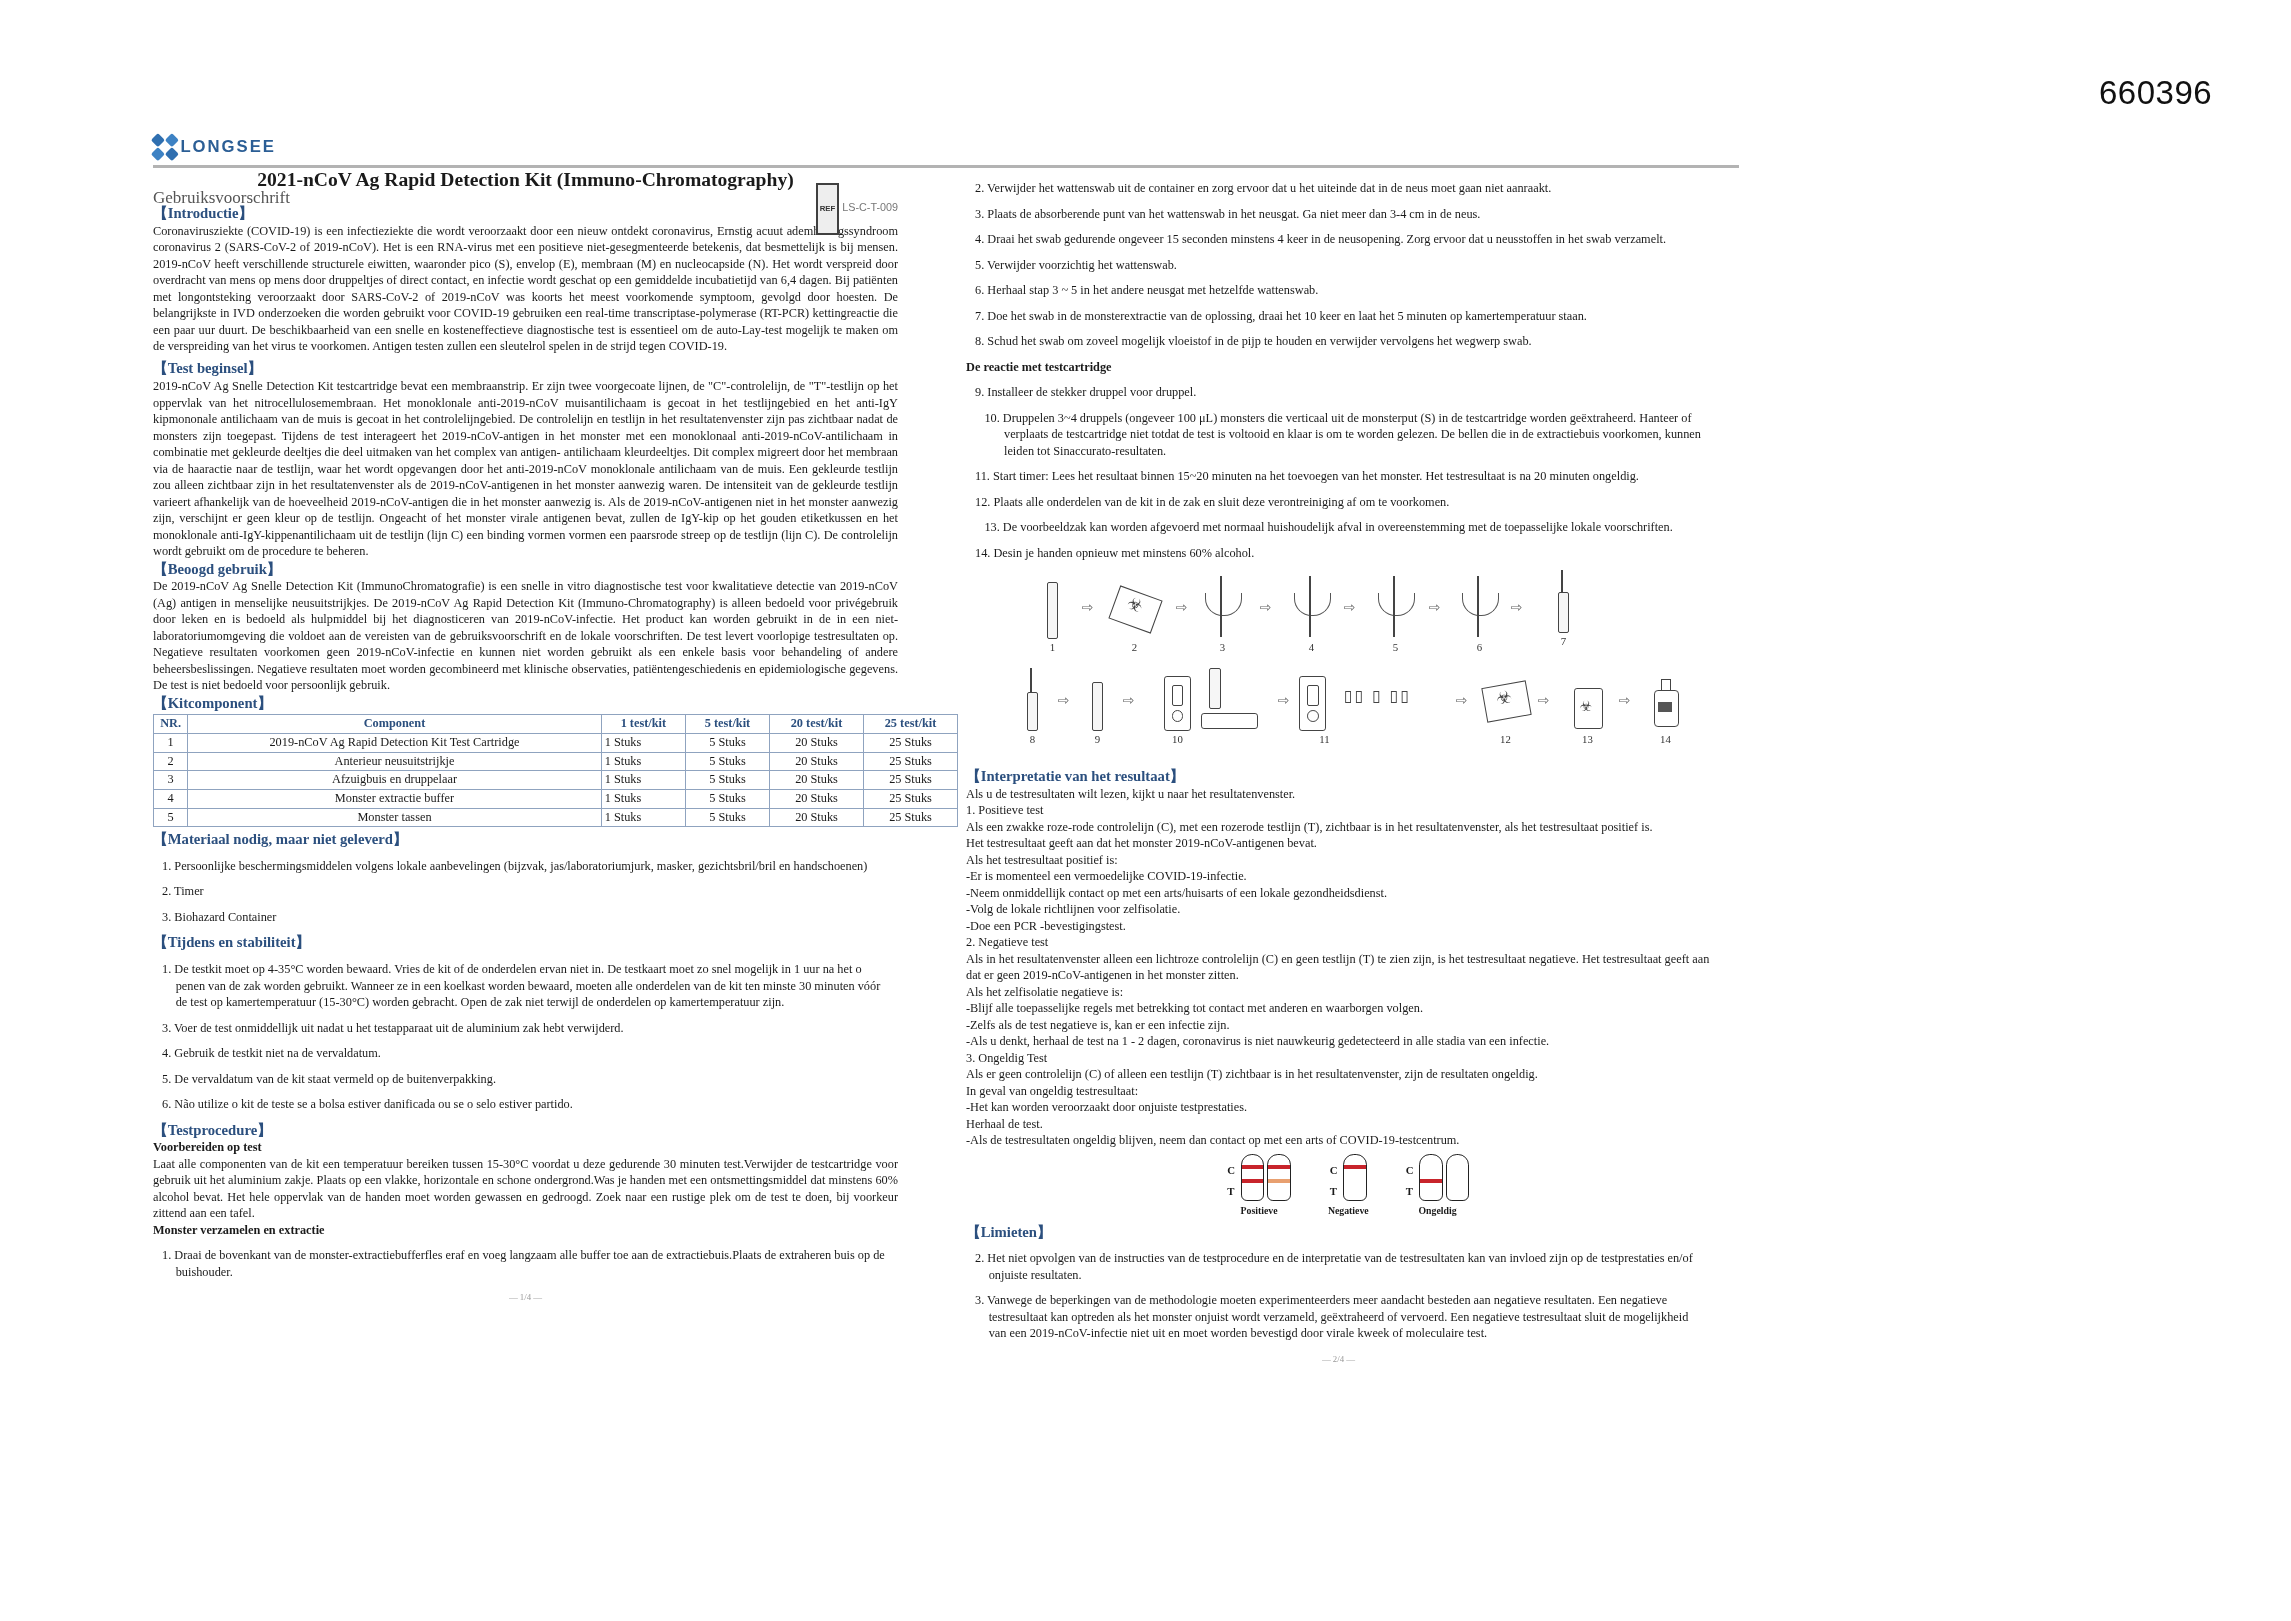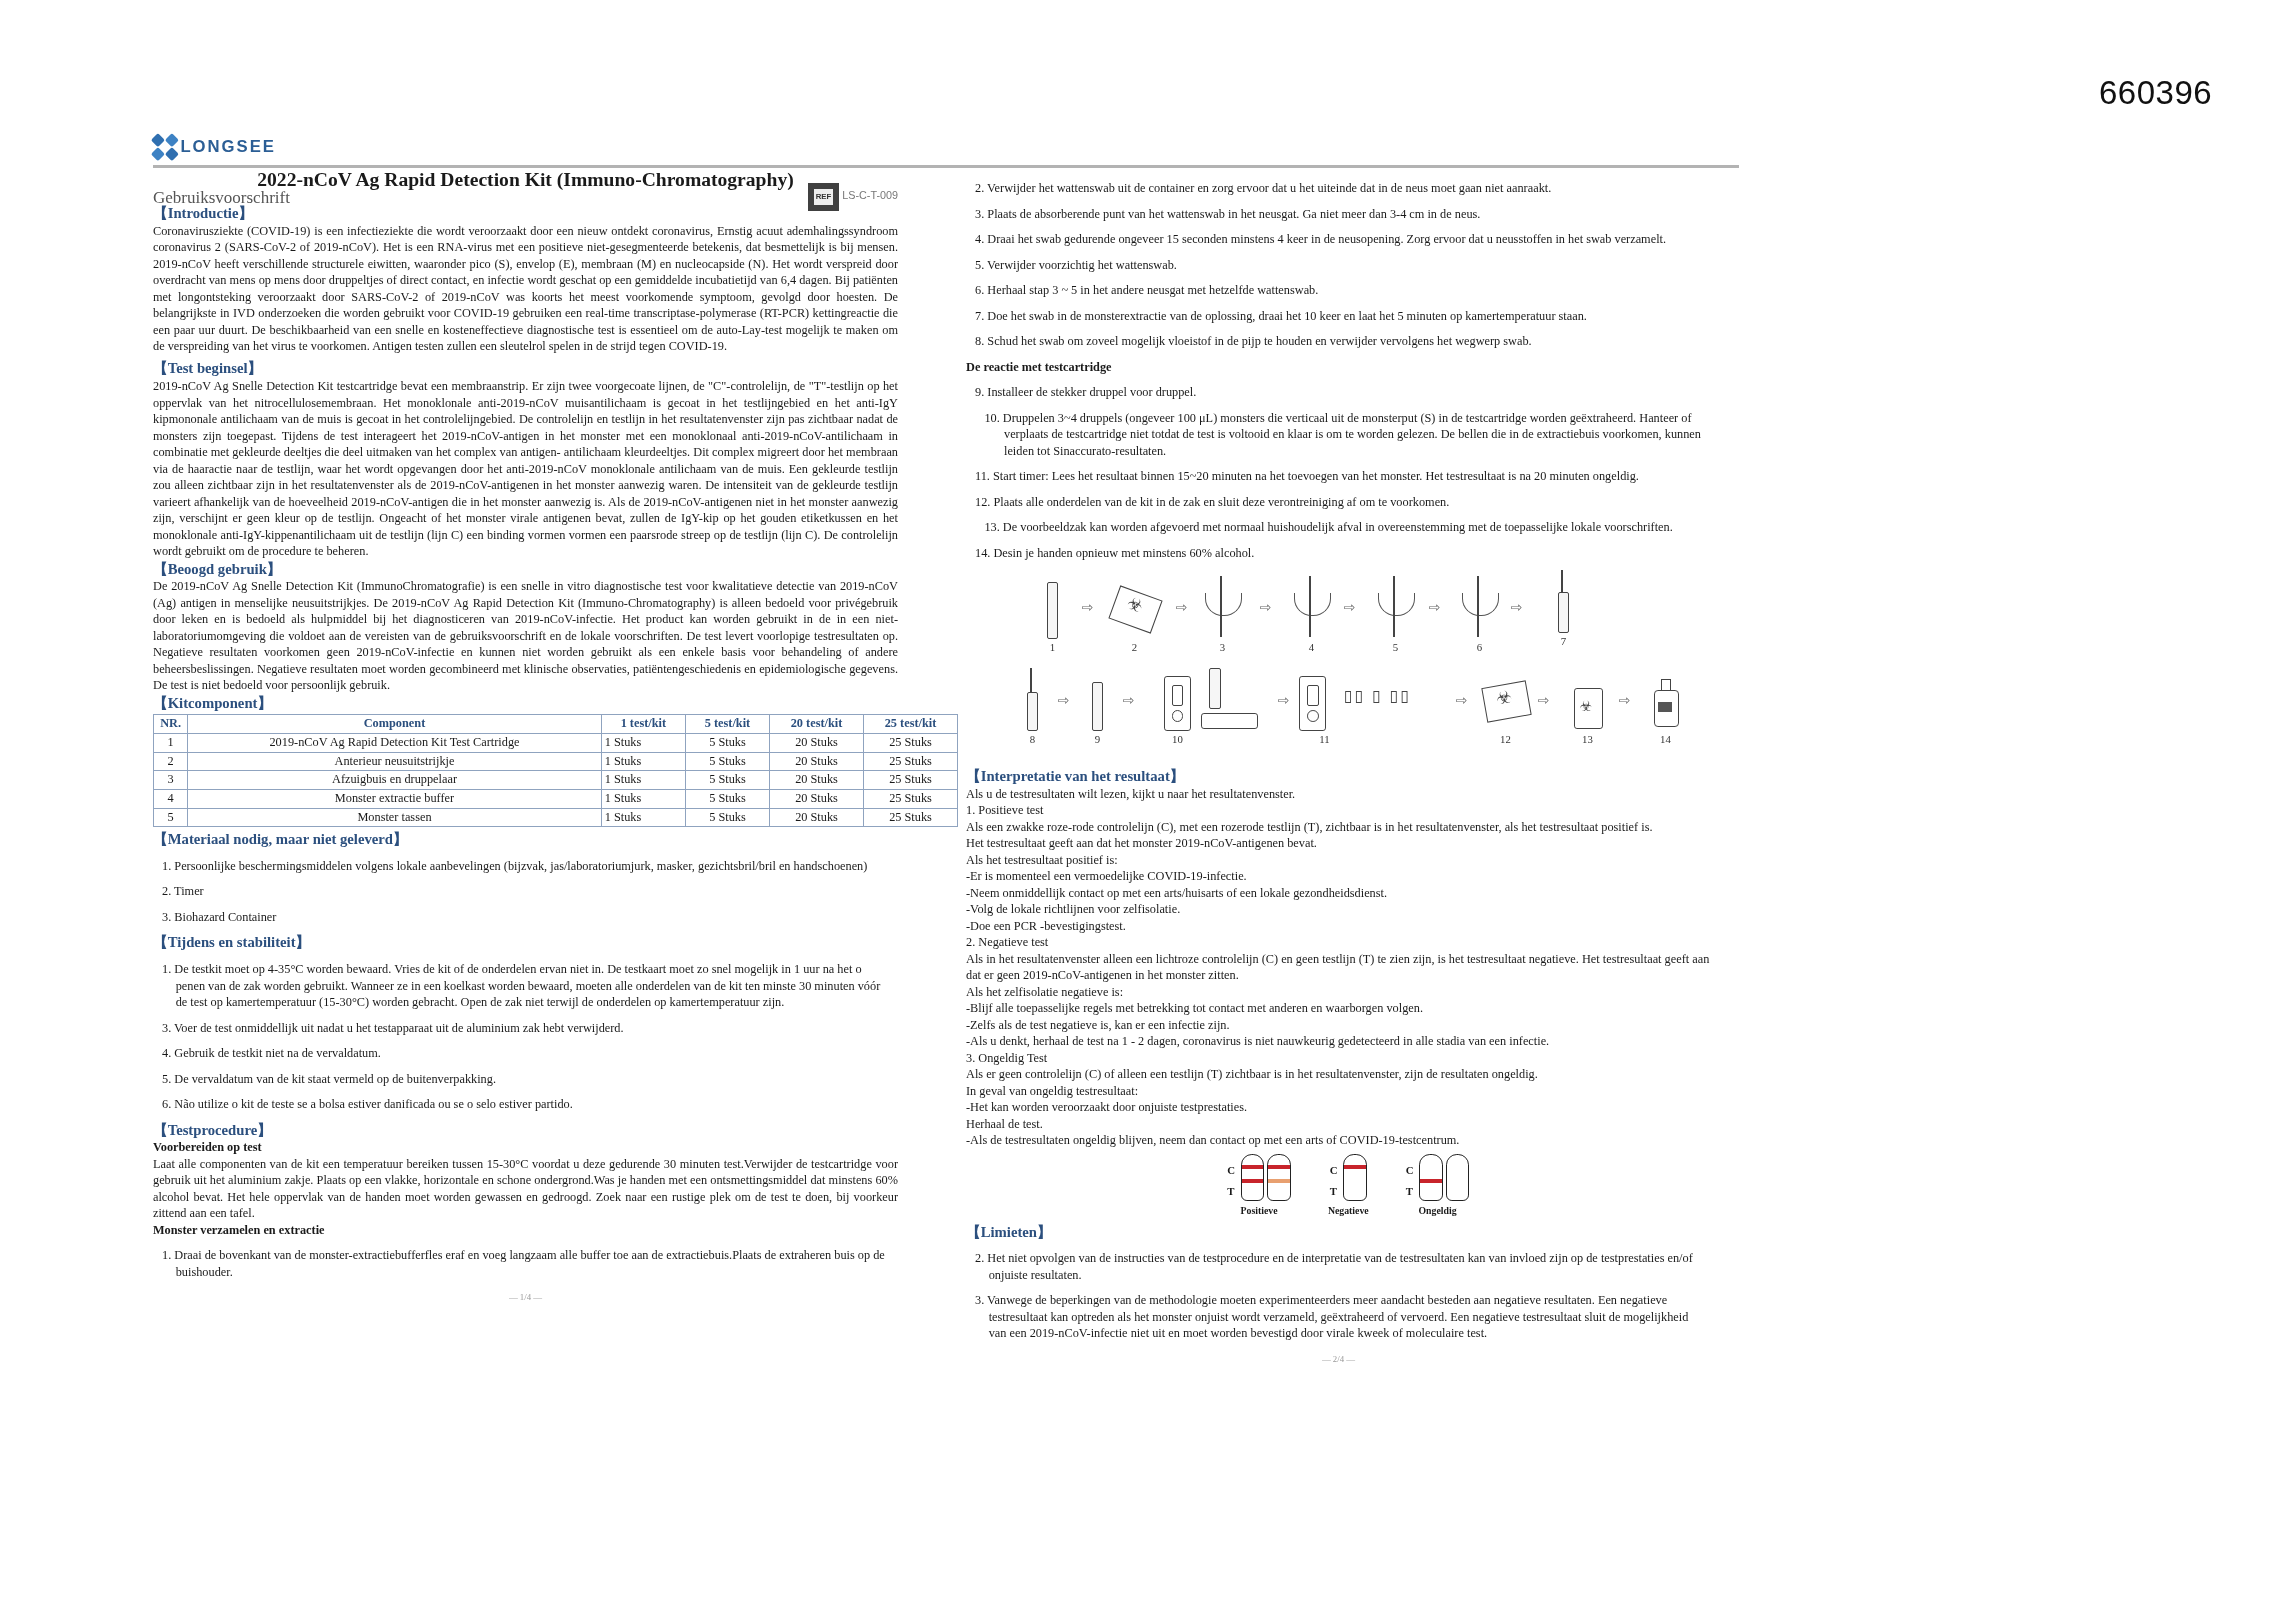--- a/index.html
+++ b/index.html
@@ -19,21 +19,21 @@
   .rule { position:absolute; left:153px; top:165px; width:1586px; height:2.9px; background:#b3b3b3; }
 
   .col { position:absolute; top:169px; font-size:12.3px; line-height:16.5px; }
   .col.left { left:153px; width:745px; }
   .col.right { left:966px; width:745px; }
 
   .title-row { position:relative; height:35px; }
   .title { text-align:center; font-size:19.6px; font-weight:bold; line-height:21.6px; margin-top:0; }
   .subtitle { text-align:left; font-size:17px; color:#555; line-height:13.7px; }
   .ref { position:absolute; right:0; top:13.7px; font-size:10.8px; color:#777; font-family:"Liberation Sans", sans-serif; }
-  .ref-badge { display:inline-block; border:6px solid #404040; font-weight:bold; font-size:7.8px; padding:0 2px; color:#333; margin-right:2.9px; background:#eee; }
+  .ref-badge { display:inline-block; border:2px solid #404040; font-weight:bold; font-size:7.8px; padding:16px 2px; color:#333; margin-right:2.9px; background:#eee; }
 
   .sec { color:#2b4f7e; font-size:14.7px; font-weight:bold; line-height:17.6px; margin:1px 0 0 0; }
   p { margin:0; text-align:justify; }
   .sub { font-weight:bold; }
   .li { padding-left:13.7px; text-indent:-13.7px; margin:9px; }
   .ln { margin:0; }
 
   table.kit { border-collapse:collapse; width:805px; margin:2px 0 3.9px 0; font-size:12.3px; }
   table.kit th, table.kit td { border:1px solid #8fa3bf; padding:1px 2.9px; line-height:15.7px; text-align:center; }
   table.kit th { color:#2b4f7e; font-weight:bold; }
@@ -82,21 +82,21 @@
         <span></span>
         <span></span>
       </div>
     <span class="logo-text">LONGSEE</span>
   </div>
 </div>
 <div class="rule"></div>
 
 <div class="col left">
   <div class="title-row">
-    <div class="title">2022-nCoV Ag Rapid Detection Kit (Immuno-Chromatography)</div>
+    <div class="title">2021-nCoV Ag Rapid Detection Kit (Immuno-Chromatography)</div>
     <div class="subtitle">Gebruiksvoorschrift</div>
     <div class="ref">
       <span class="ref-badge">REF</span><span>LS-C-T-009</span>
     </div>
   </div>
 
   <div class="sec">【<span>Introductie</span>】</div>
   <p>Coronavirusziekte (COVID-19) is een infectieziekte die wordt veroorzaakt door een nieuw ontdekt coronavirus, Ernstig acuut ademhalingssyndroom coronavirus 2 (SARS-CoV-2 of 2019-nCoV). Het is een RNA-virus met een positieve niet-gesegmenteerde betekenis, dat besmettelijk is bij mensen. 2019-nCoV heeft verschillende structurele eiwitten, waaronder pico (S), envelop (E), membraan (M) en nucleocapside (N). Het wordt verspreid door overdracht van mens op mens door druppeltjes of direct contact, en infectie wordt geschat op een gemiddelde incubatietijd van 6,4 dagen. Bij patiënten met longontsteking veroorzaakt door SARS-CoV-2 of 2019-nCoV was koorts het meest voorkomende symptoom, gevolgd door hoesten. De belangrijkste in IVD onderzoeken die worden gebruikt voor COVID-19 gebruiken een real-time transcriptase-polymerase (RT-PCR) kettingreactie die een paar uur duurt. De beschikbaarheid van een snelle en kosteneffectieve diagnostische test is essentieel om de auto-Lay-test mogelijk te maken om de verspreiding van het virus te voorkomen. Antigen testen zullen een sleutelrol spelen in de strijd tegen COVID-19.</p>
 
   <div class="sec" style="margin-top:5.9px">【<span>Test beginsel</span>】</div>

